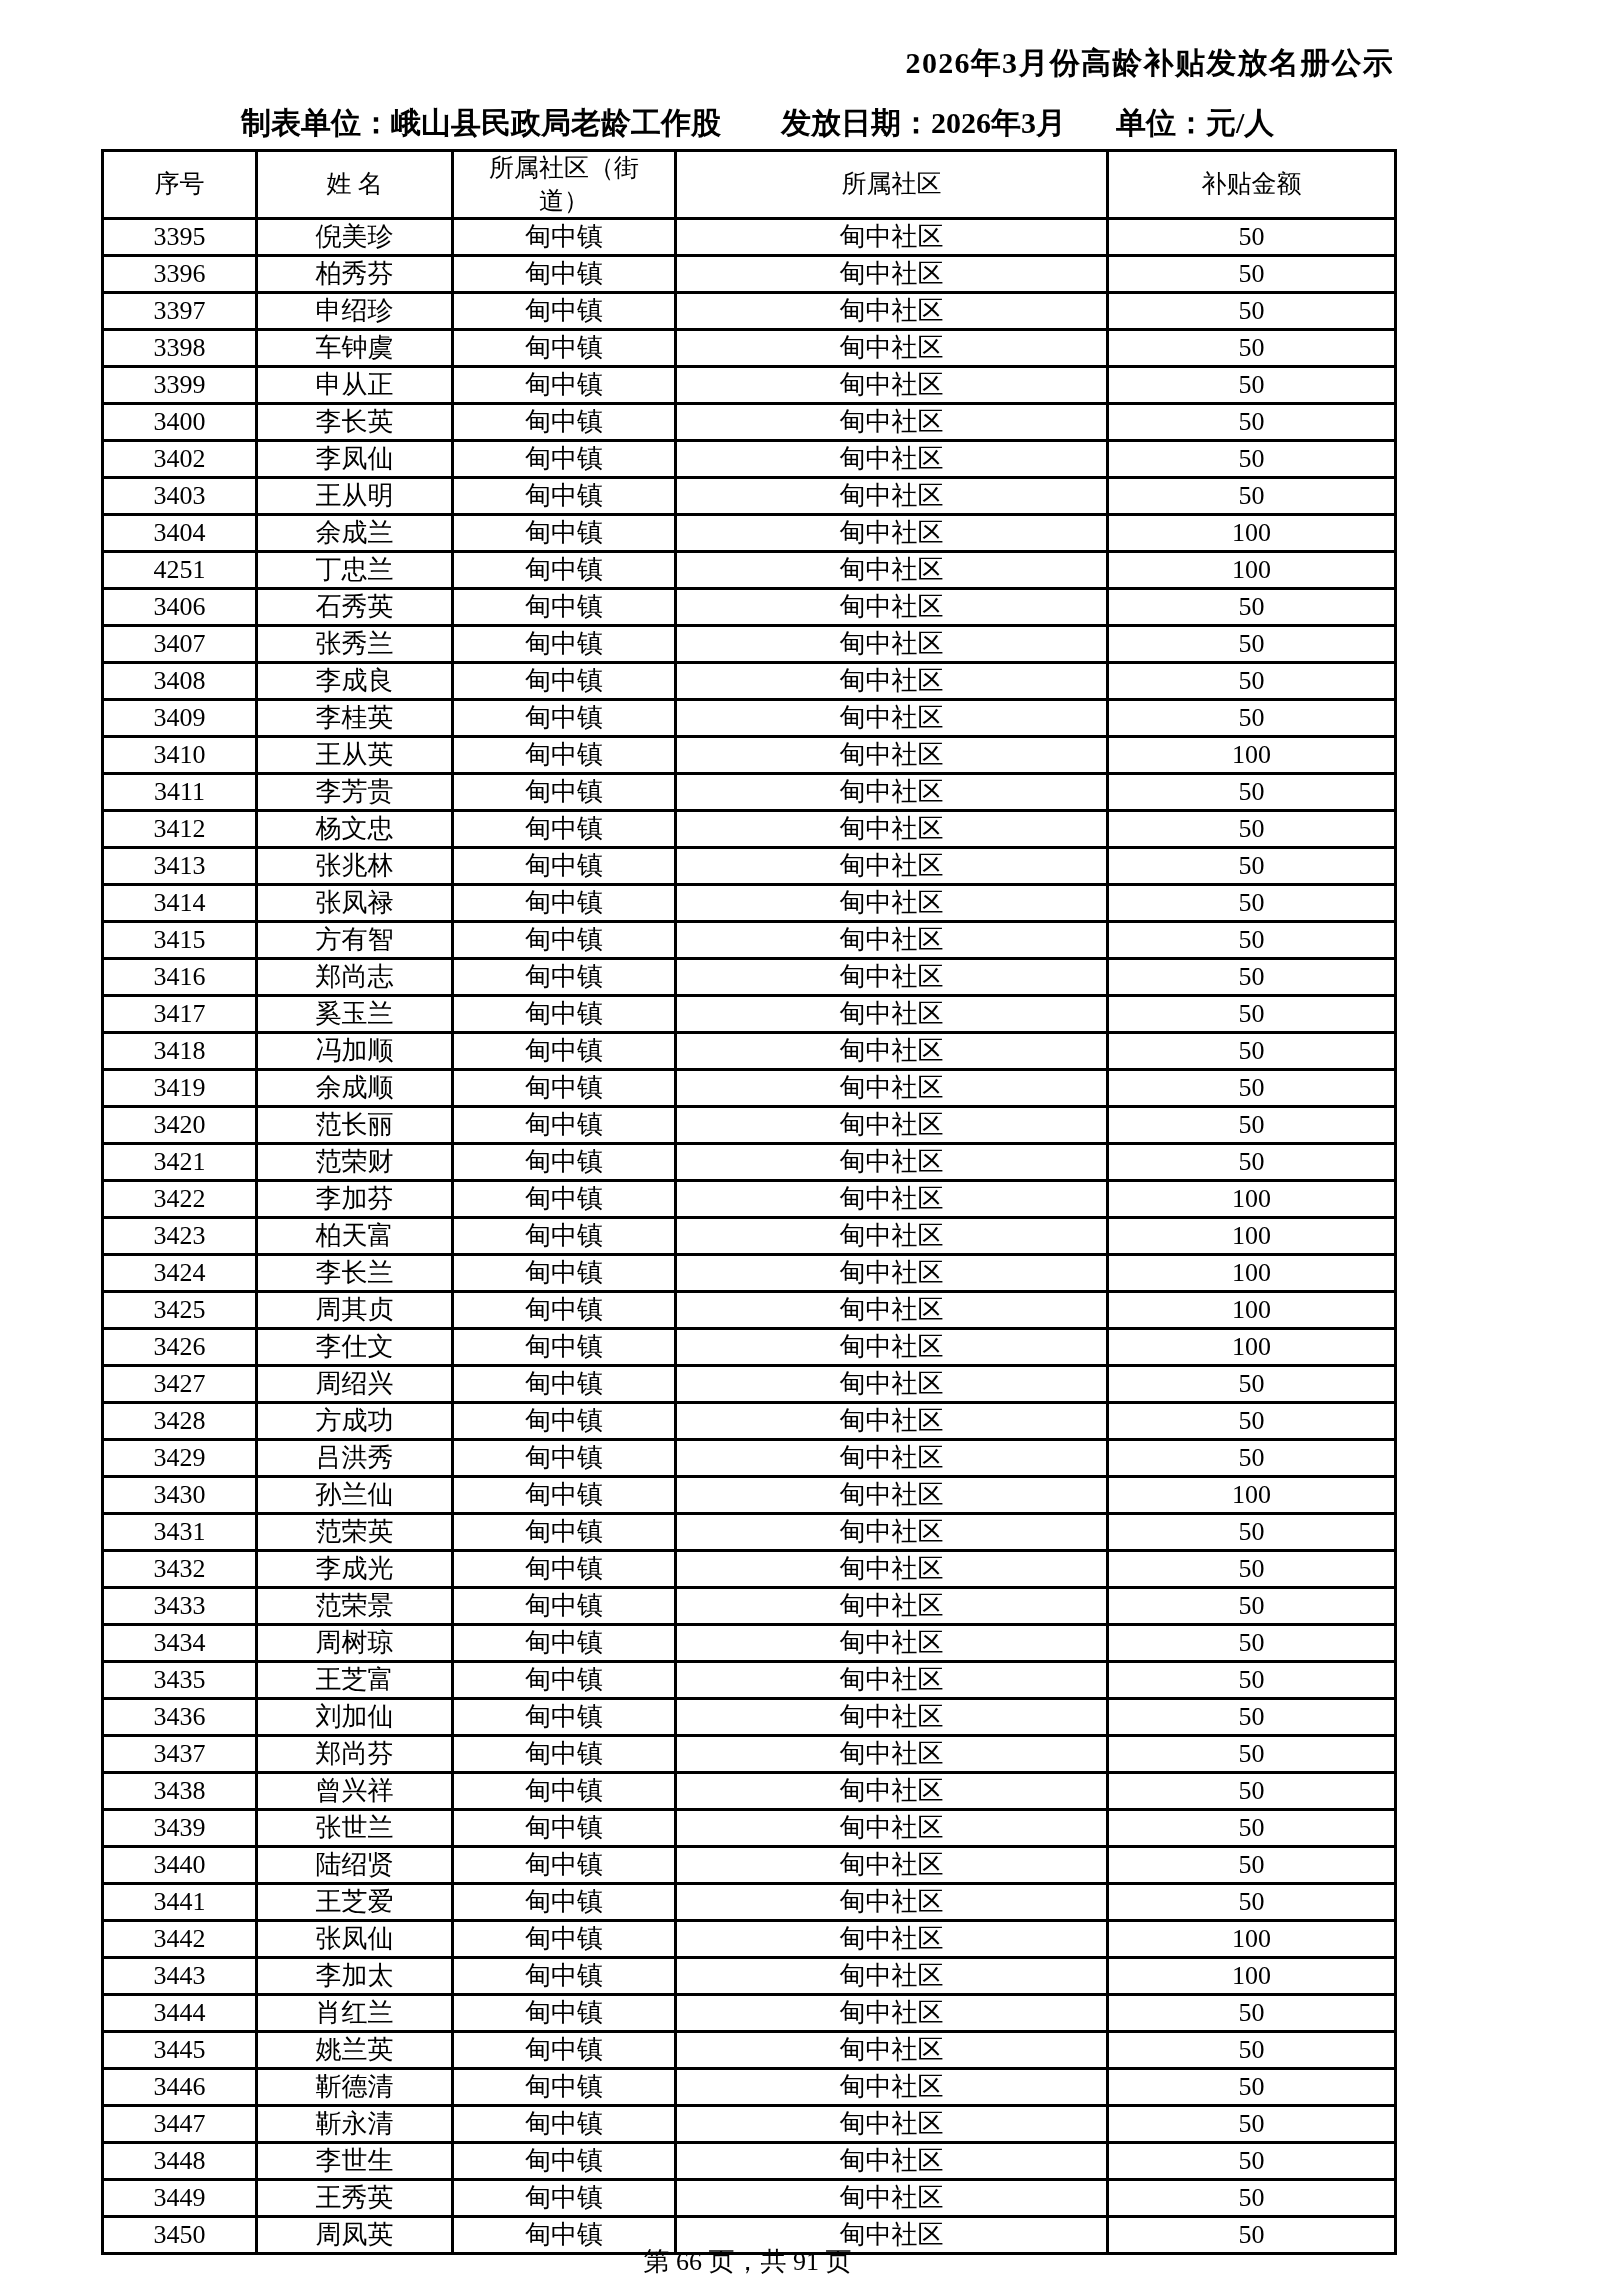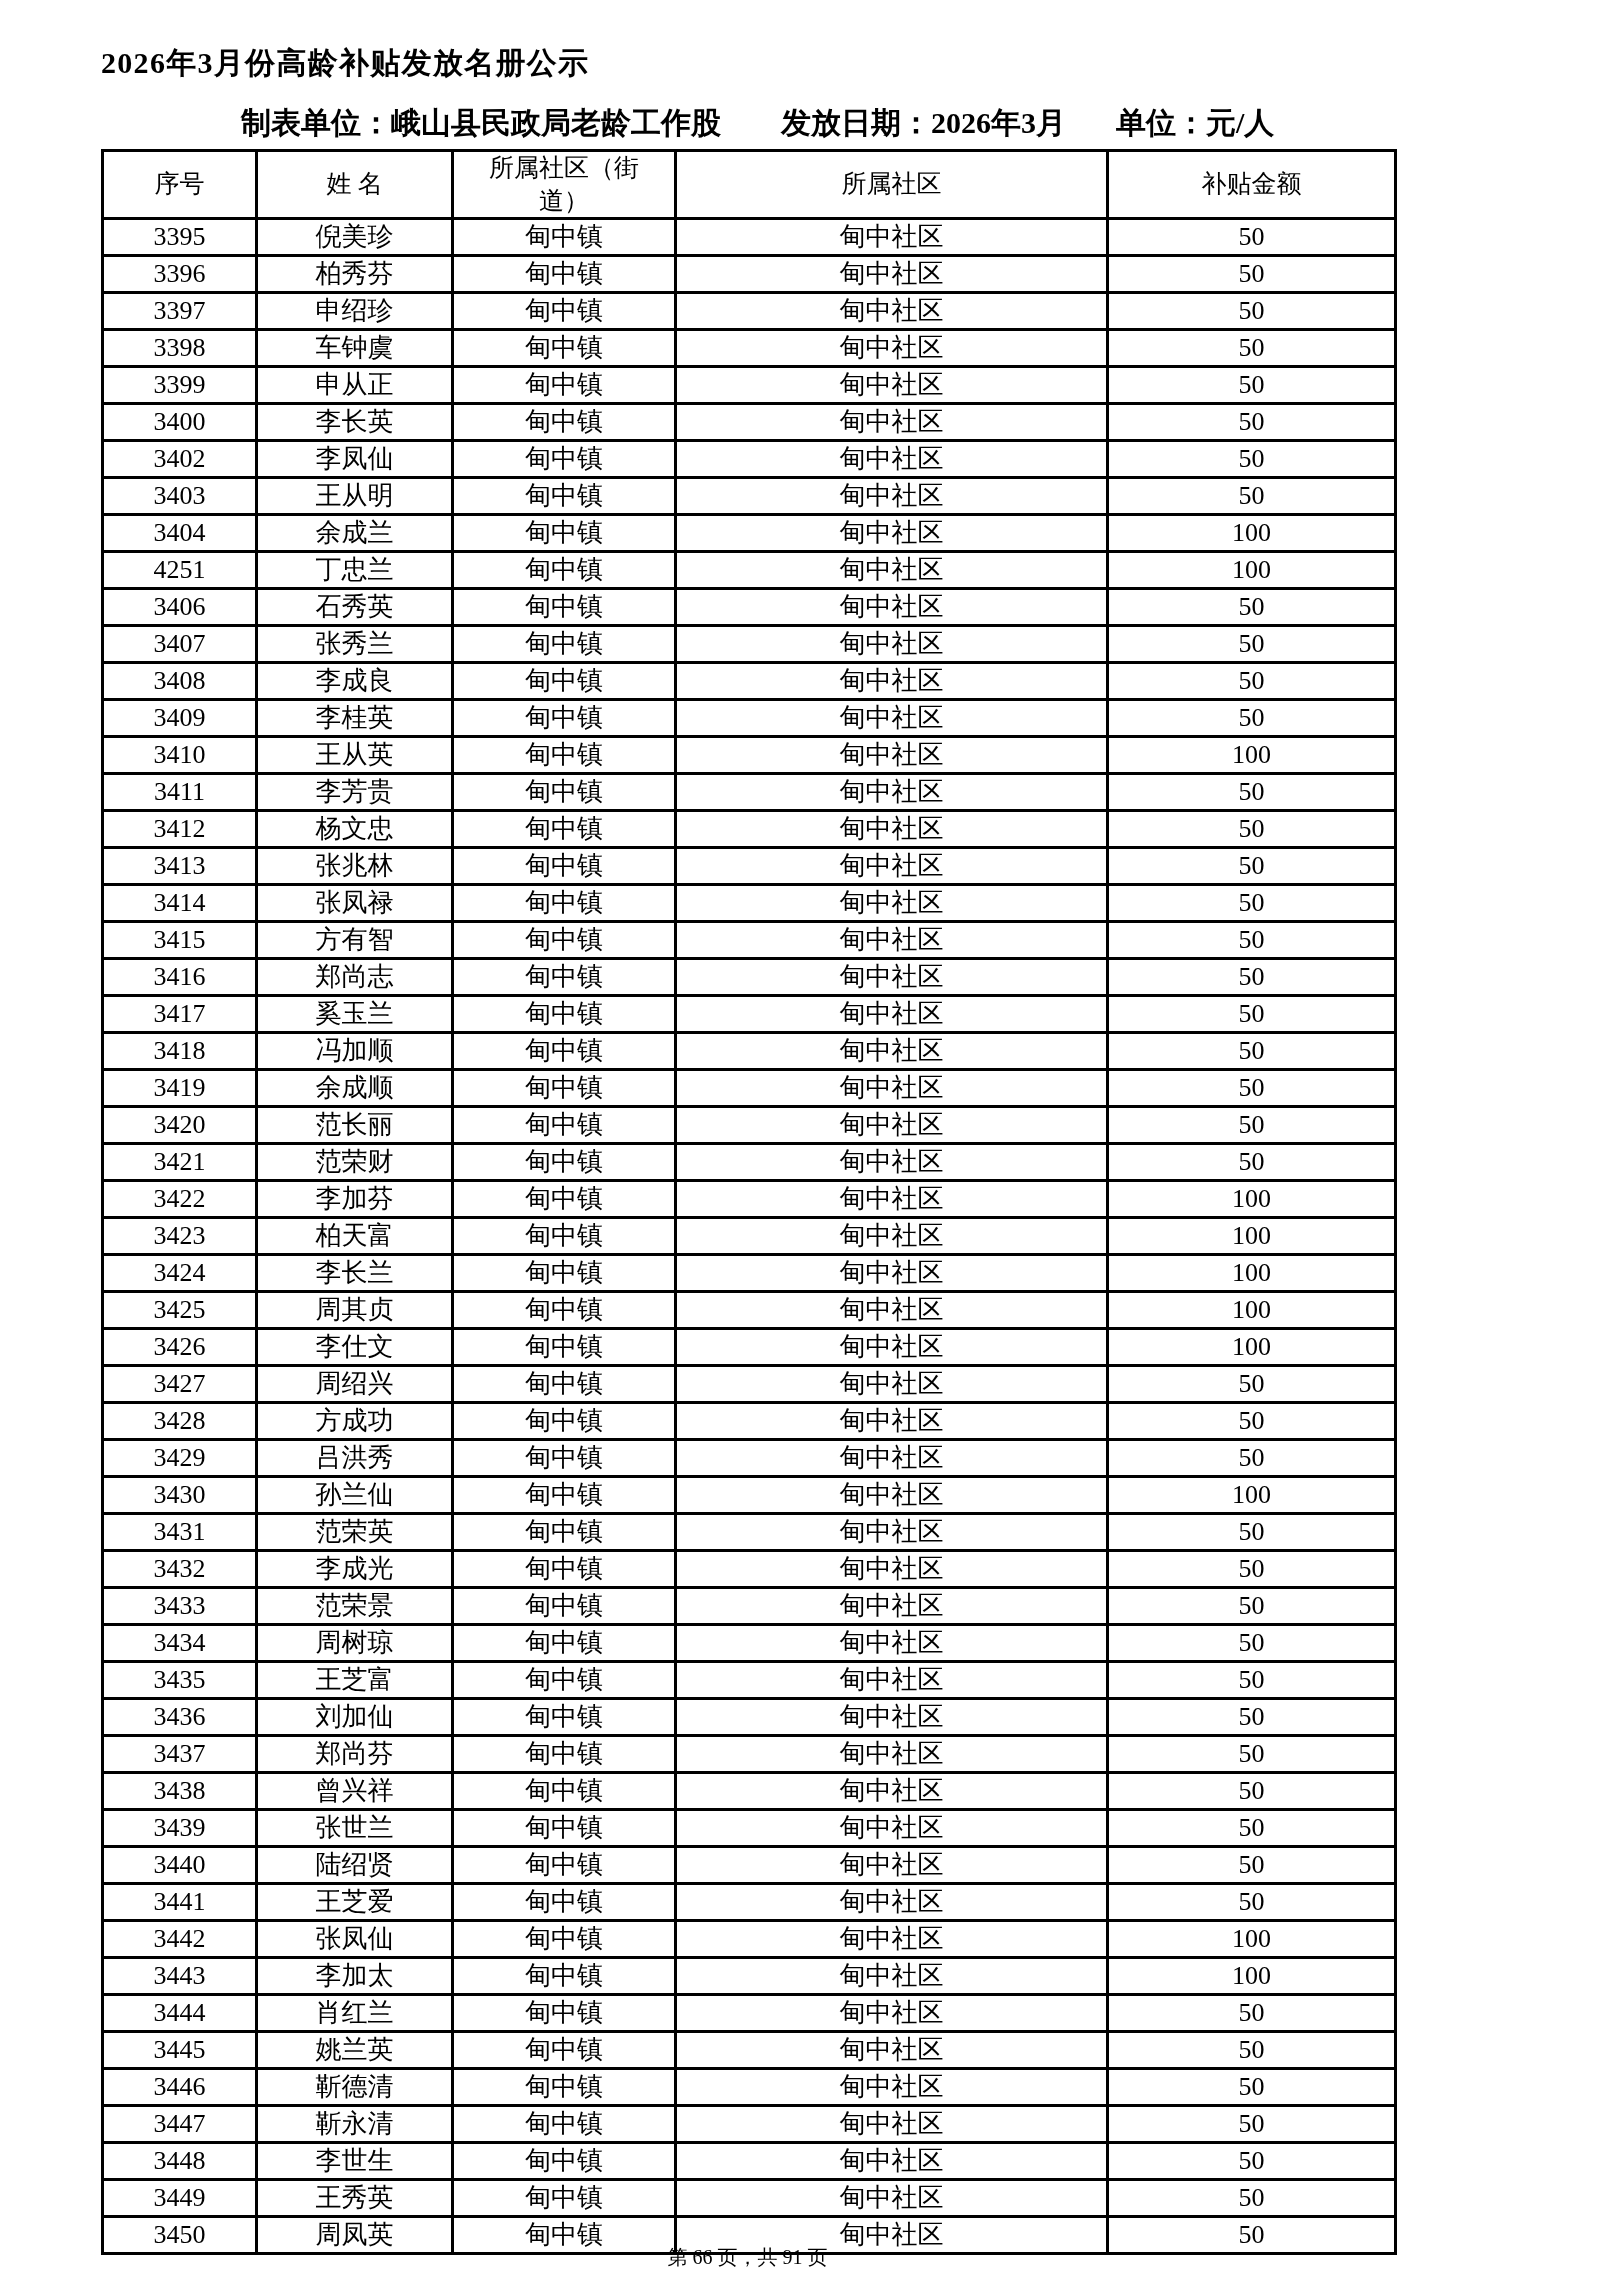--- a/index.html
+++ b/index.html
@@ -2,21 +2,21 @@
 <html style="font-size:10.5px"><head>
 <meta charset="utf-8">
 <style>
   html,body{margin:0;padding:0}
   body{
     width:1623px;height:2295px;position:relative;background:#ffffff;color:#000;
     font-family:"Liberation Serif","DejaVu Serif",serif;
   }
   .doc-title{
     position:absolute;left:101px;top:43px;width:1293px;
-    text-align:left;font-size:30px;font-weight:bold;letter-spacing:1.3px;
+    text-align:right;font-size:30px;font-weight:bold;letter-spacing:1.3px;
     white-space:nowrap;
   }
   .meta-seg{position:absolute;top:103px;font-size:30px;font-weight:bold;white-space:nowrap}
   .meta-issuer{left:241px}
   .meta-date{left:781px}
   .meta-unit{left:1116px}
   table.roster{
     position:absolute;left:101px;top:149px;width:1293px;
     border-collapse:collapse;table-layout:fixed;
   }
@@ -24,21 +24,21 @@
     border:3.3px solid #000;text-align:center;vertical-align:middle;
     padding:0;overflow:hidden;line-height:1.15;
   }
   .roster thead tr{height:66px}
   .roster tbody tr{height:37px}
   .roster th{font-size:25px;font-weight:normal}
   .roster td{font-size:26px}
   .th-wrap{display:inline-block;max-width:164px;line-height:1.3}
   .page-footer{
     position:absolute;left:0;top:2244px;width:1495px;text-align:center;
-    font-size:20px;z-index:3;white-space:nowrap;
+    font-size:26px;z-index:3;white-space:nowrap;
   }
 </style>
 </head>
 <body>
 
 <div class="doc-title">2026年3月份高龄补贴发放名册公示</div>
 
 <div class="meta-seg meta-issuer">制表单位：峨山县民政局老龄工作股</div>
 <div class="meta-seg meta-date">发放日期：2026年3月</div>
 <div class="meta-seg meta-unit">单位：元/人</div>

